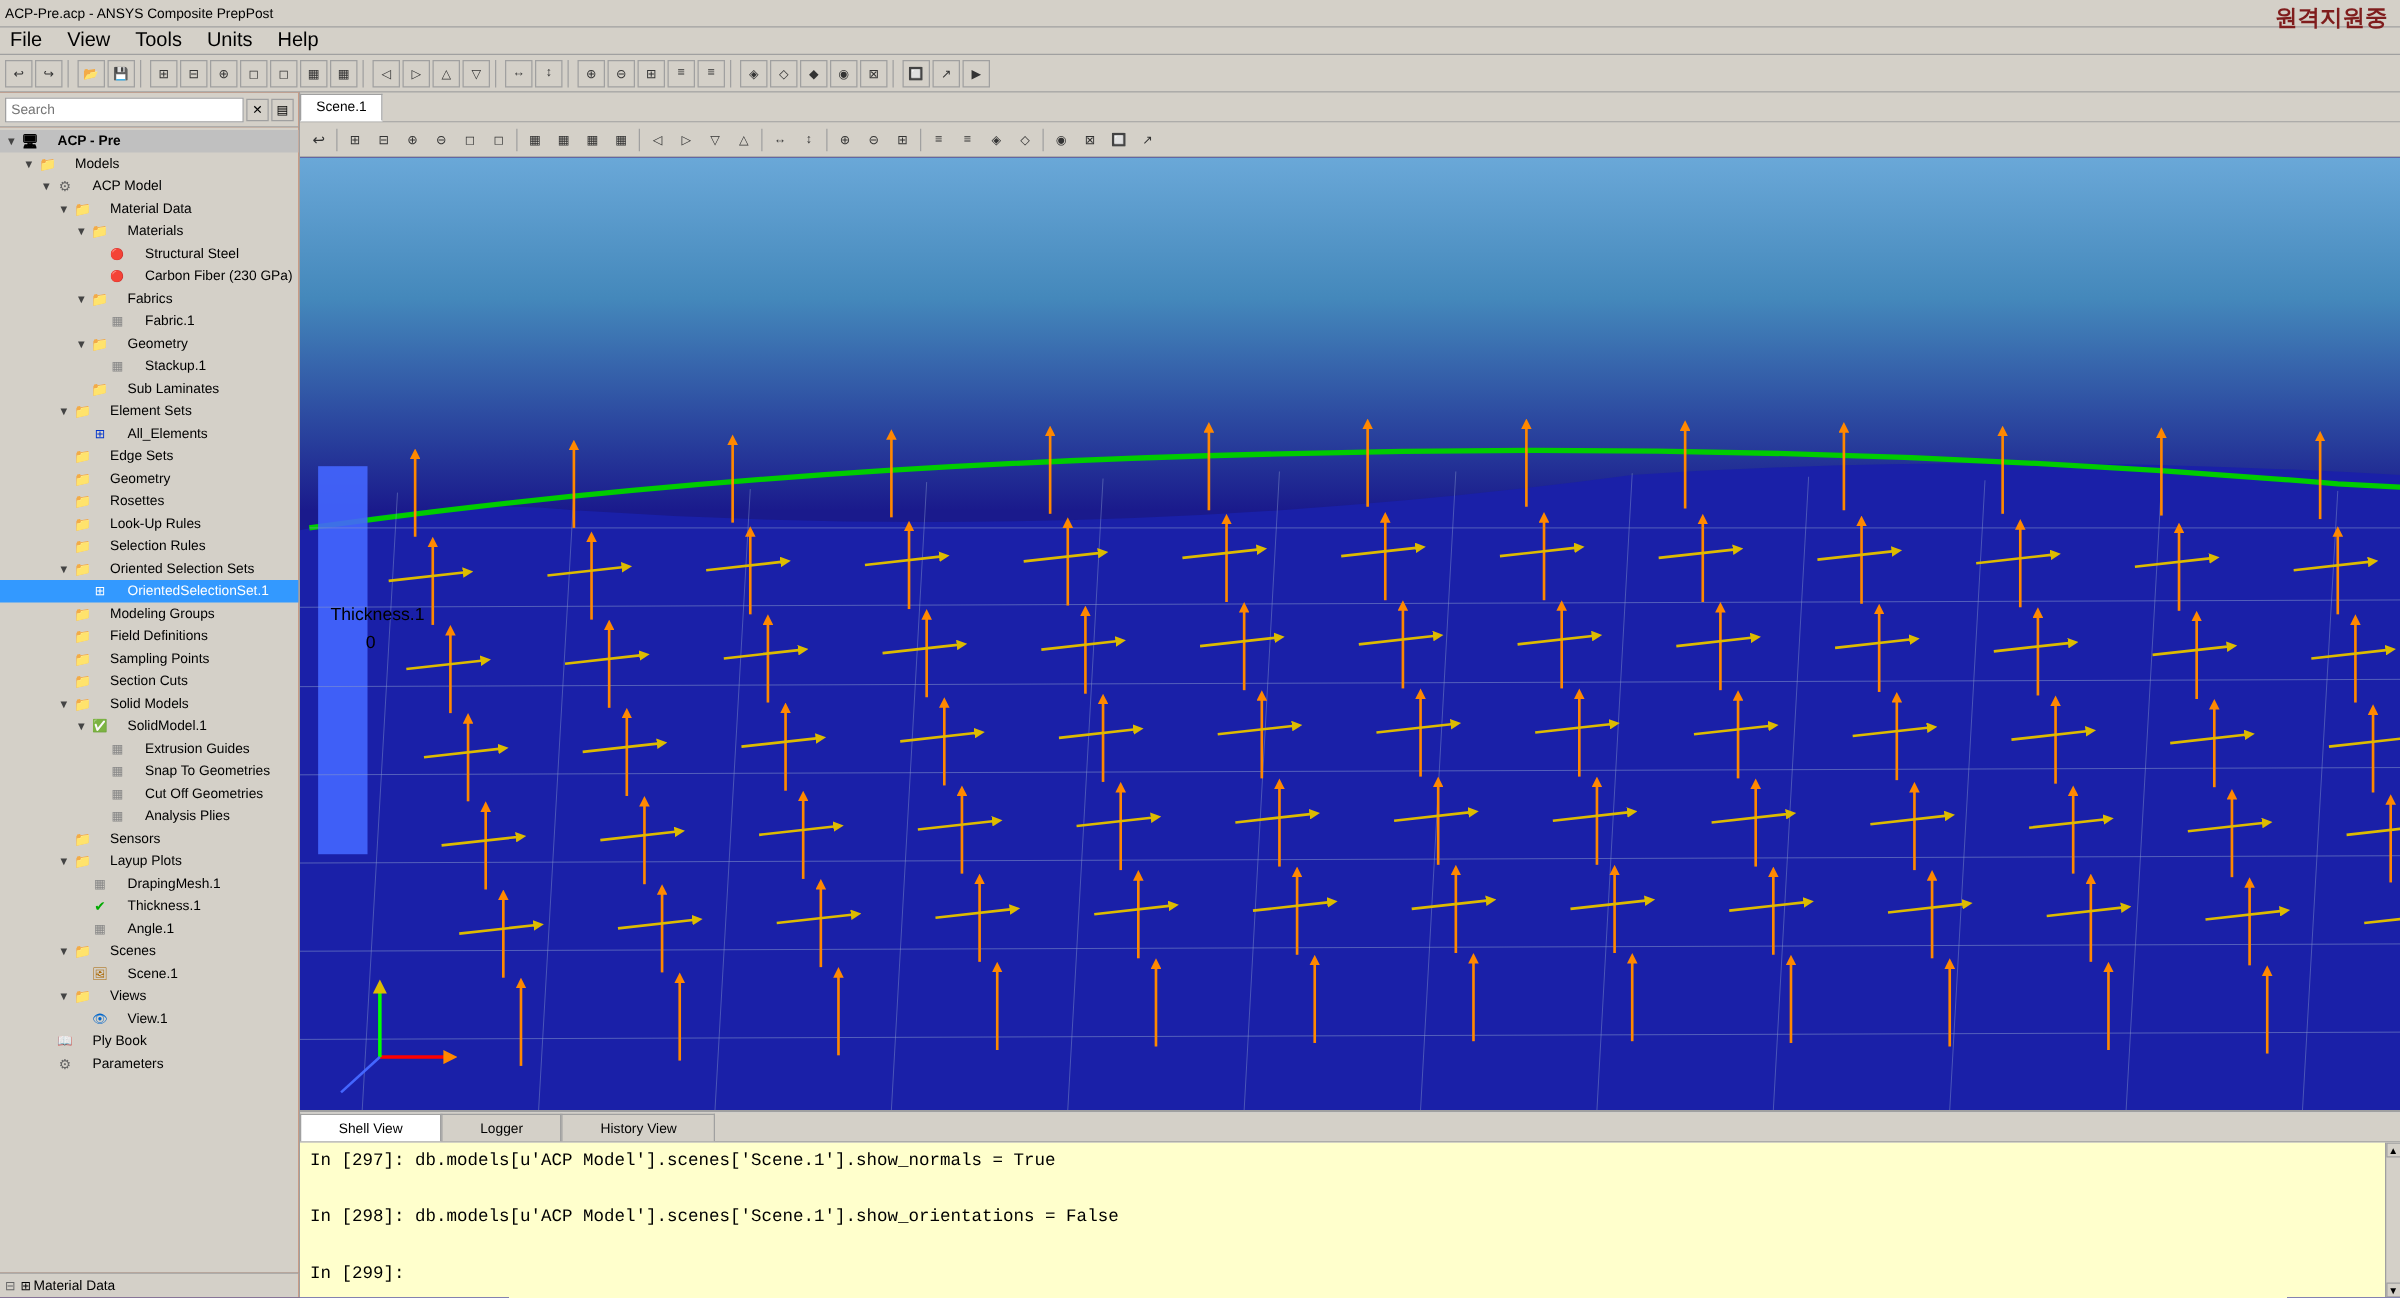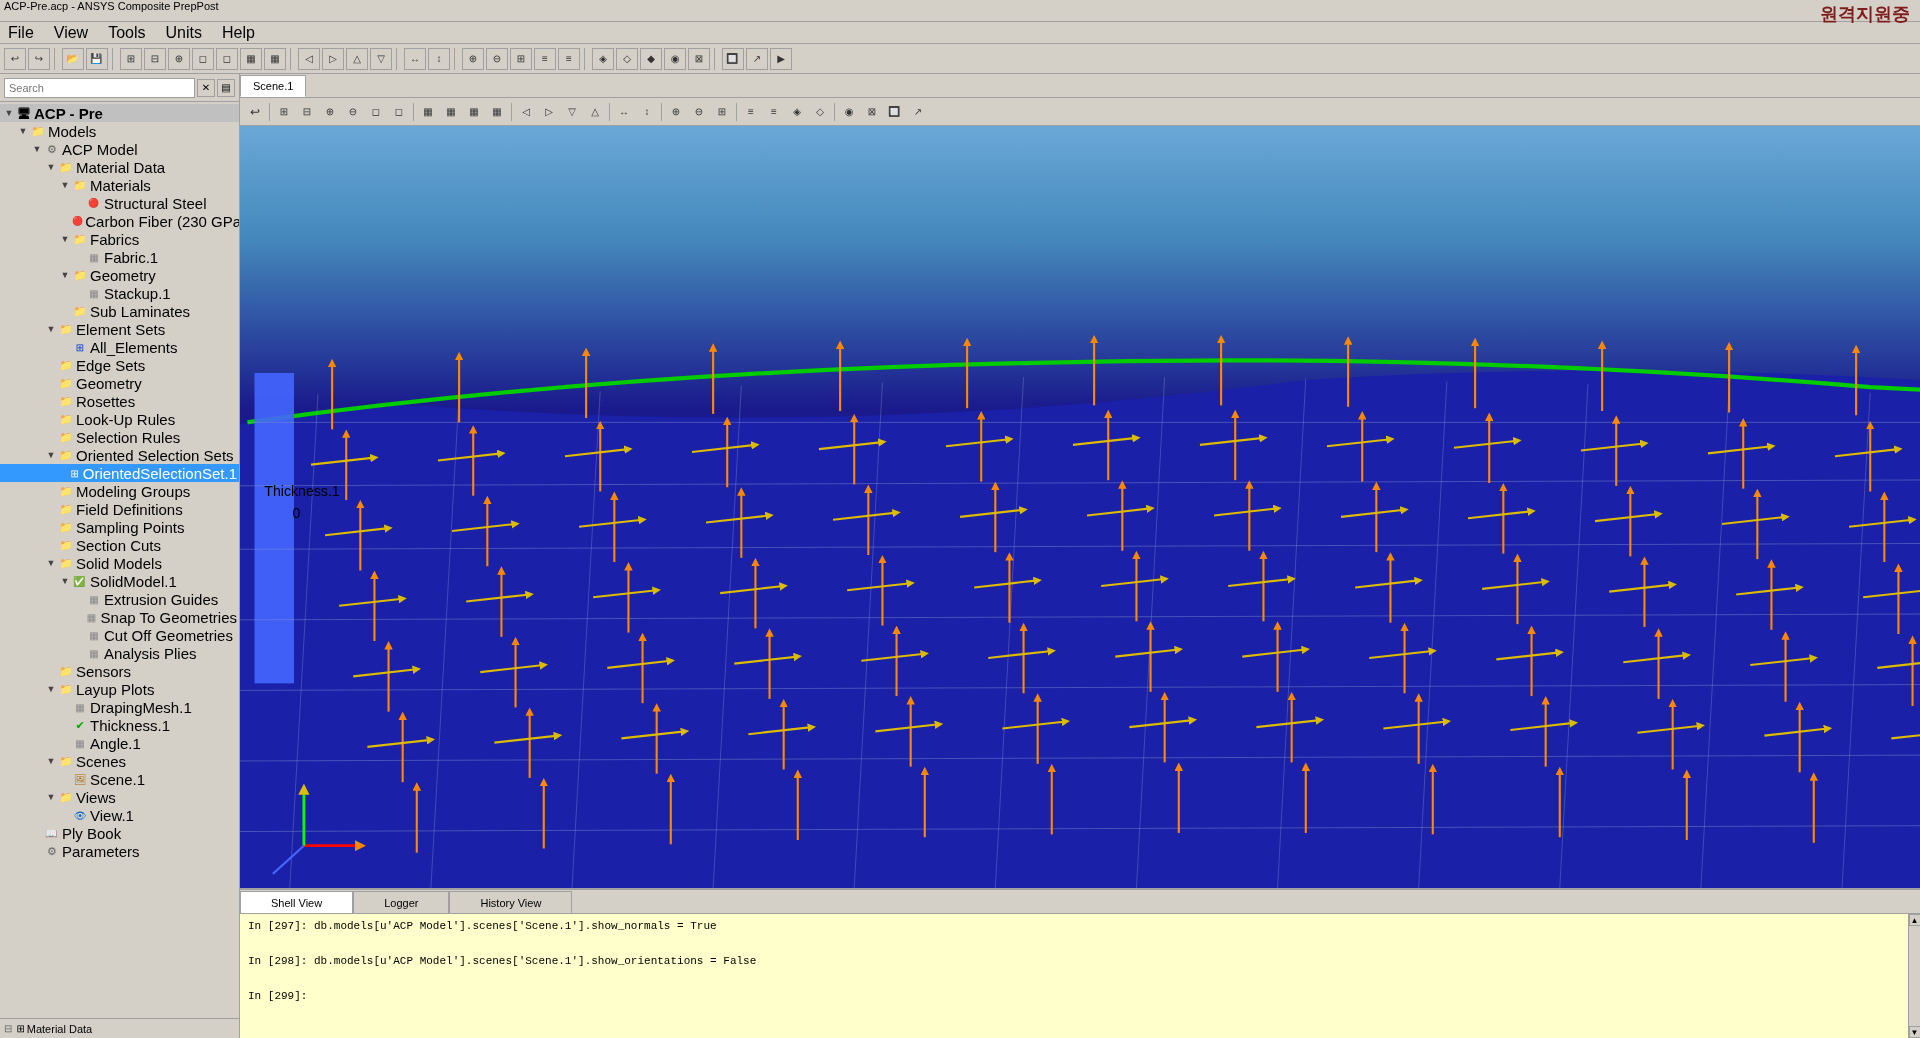--- a/index.html
+++ b/index.html
@@ -3,20 +3,21 @@
   <meta charset="utf-8">
   <style>
     * { margin: 0; padding: 0; box-sizing: border-box; }
     body { font-family: 'Segoe UI', Arial, sans-serif; font-size: 12px; background: #d4d0c8; overflow: hidden; width: 1920px; height: 1038px; }
     
     
     #title-bar {
       height: 22px;
       background: #d4d0c8;
       display: flex;
+      align-items: center;
       padding: 0 4px;
       border-bottom: 1px solid #a0a0a0;
       position: relative;
     }
     #title-bar .title-text {
       font-size: 11px;
       color: #000;
     }
     #remote-badge {
       position: absolute;
@@ -158,21 +159,21 @@
     }
     .tree-icon {
       width: 16px;
       height: 16px;
       margin-right: 2px;
       display: inline-flex;
       align-items: center;
       justify-content: center;
       font-size: 11px;
     }
-    .tree-label { font-size: 15px; }
+    .tree-label { font-size: 11px; margin-left: 12px; }
     
     
     .indent-0 { padding-left: 2px; }
     .indent-1 { padding-left: 16px; }
     .indent-2 { padding-left: 30px; }
     .indent-3 { padding-left: 44px; }
     .indent-4 { padding-left: 58px; }
     .indent-5 { padding-left: 72px; }
     
     
@@ -280,21 +281,21 @@
       background: white;
     }
     
     
     #console-area {
       flex: 1;
       background: #ffffcc;
       padding: 4px 8px;
       overflow-y: auto;
       font-family: 'Courier New', monospace;
-      font-size: 11px;
+      font-size: 14px;
     }
     .console-line {
       line-height: 1.6;
       color: #000;
     }
     
     
     #tree-view::-webkit-scrollbar { width: 12px; }
     #tree-view::-webkit-scrollbar-track { background: #d4d0c8; }
     #tree-view::-webkit-scrollbar-thumb { background: #a0a0a0; border: 1px solid #808080; }

